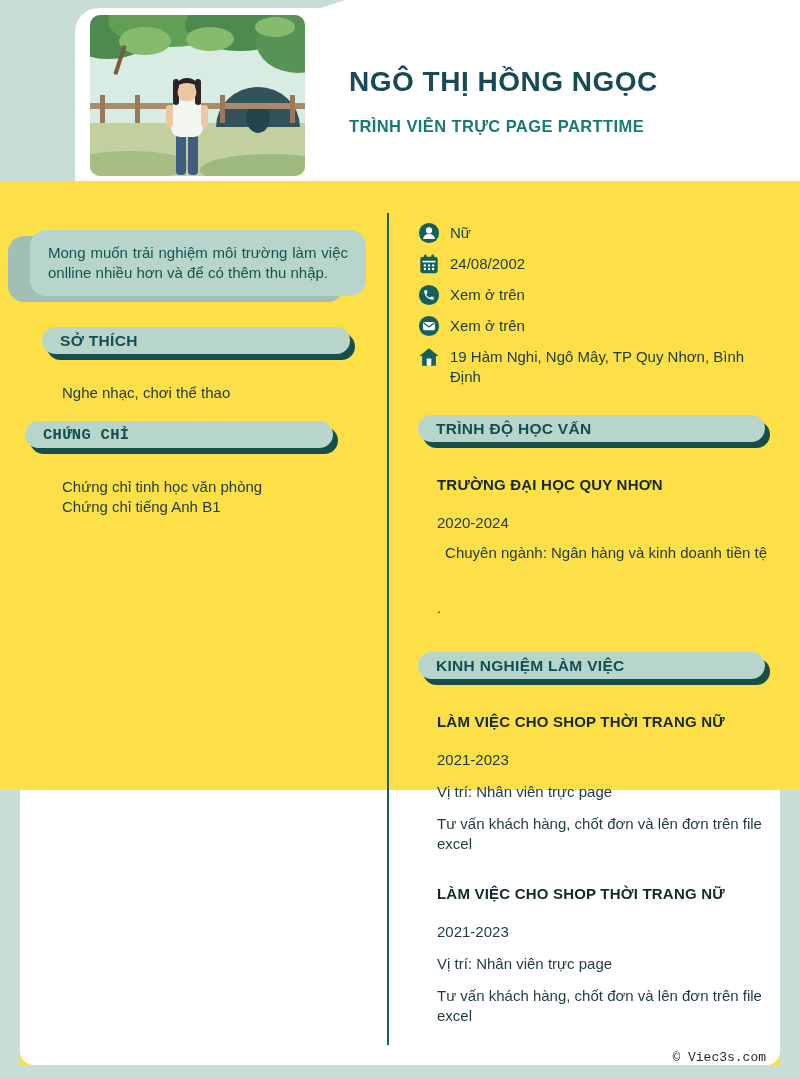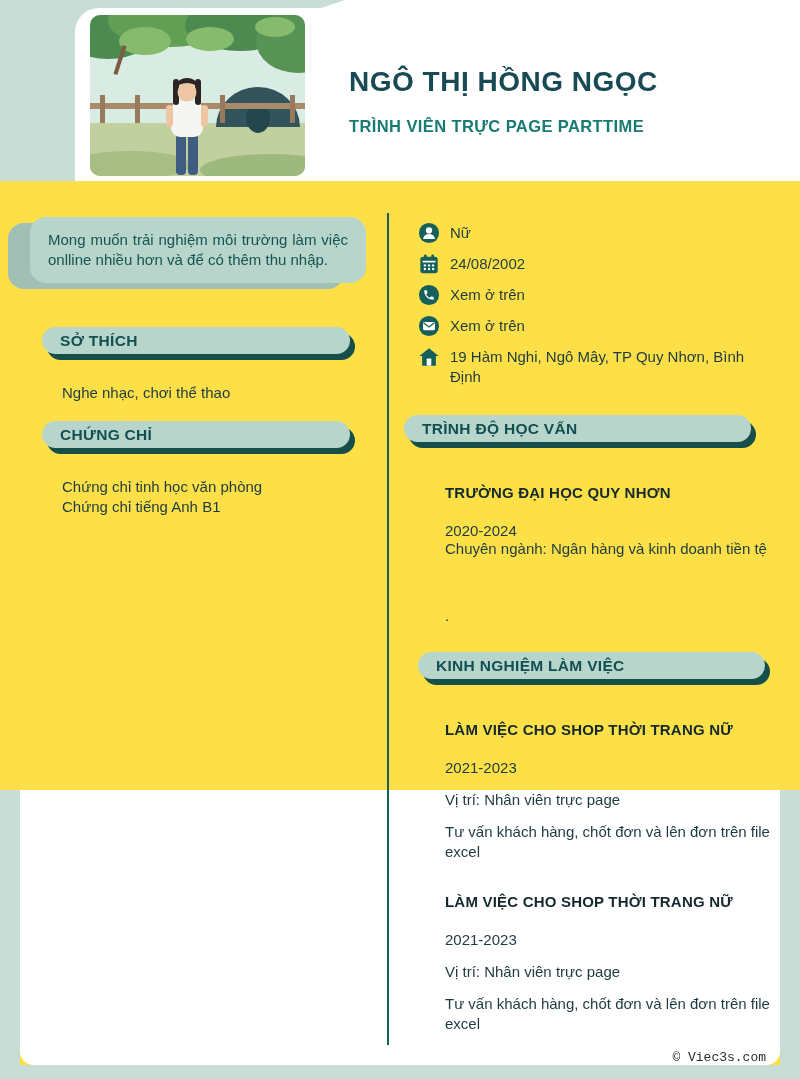--- a/index.html
+++ b/index.html
@@ -35,53 +35,53 @@
   .photo svg{display:block;}
   .name{position:absolute;left:349px;top:66px;margin:0;font-size:28px;font-weight:bold;color:var(--name);letter-spacing:.5px;}
   .subtitle{position:absolute;left:349px;top:117px;margin:0;font-size:16.5px;font-weight:bold;color:var(--subtitle);letter-spacing:.4px;}
   
   .frame-left{position:absolute;left:0;top:790px;width:20px;height:289px;background:var(--sage-band);}
   .frame-right{position:absolute;right:0;top:790px;width:20px;height:289px;background:var(--sage-band);}
   .frame-bottom{position:absolute;left:0;bottom:0;width:800px;height:14px;background:var(--sage-band);}
   .inner-white{position:absolute;left:20px;right:20px;top:790px;bottom:14px;background:#fff;border-radius:0 0 14px 14px;}
   
   .objective{
-    position:absolute;left:30px;top:202px;width:300px;
+    position:absolute;left:30px;top:215px;width:300px;
     background:var(--sage);border-radius:16px;
     padding:13px 18px;
     box-shadow:-22px 6px 0 var(--sage-back);
     font-size:15px;line-height:20px;color:#155450;font-weight:500;
     text-align:justify;
   }
   .pill{
     position:absolute;height:27px;background:var(--sage);border-radius:14px;
     box-shadow:5px 6px 0 var(--pill-shadow);
     display:flex;align-items:center;padding:0 18px;box-sizing:border-box;
     font-weight:bold;font-size:15.5px;color:var(--heading);letter-spacing:.3px;
   }
   .pill-sothich{left:42px;top:327px;width:308px;}
-  .pill-chungchi{left:42px;top:421px;width:308px;}
-  .pill-edu{left:404px;top:415px;width:347px;}
+  .pill-chungchi{left:25px;top:421px;width:308px;font-family:Liberation Mono, monospace;}
+  .pill-edu{left:418px;top:415px;width:347px;}
   .pill-exp{left:418px;top:652px;width:347px;}
   .txt{position:absolute;font-size:15px;line-height:20px;color:var(--body);margin:4px;}
   .interests{left:58px;top:379px;width:300px;}
   .certs{left:58px;top:473px;width:310px;}
   
   .divider{position:absolute;left:387px;top:213px;width:2px;height:832px;background:var(--teal-dark);}
   
   .contact{position:absolute;left:418px;top:222px;width:350px;}
   .contact-row{display:flex;align-items:flex-start;margin-bottom:9px;}
   .cicon{width:22px;height:22px;flex:0 0 22px;margin-right:10px;}
   .contact-row .ctext{font-size:15px;line-height:20px;color:var(--body);padding-top:1px;}
   
-  .entry-title{position:absolute;left:433px;font-size:15px;font-weight:bold;color:var(--entry);letter-spacing:.2px;margin:12px;}
-  .entry-text{position:absolute;left:433px;font-size:15px;line-height:20px;color:var(--body);margin:12px;width:330px;}
+  .entry-title{position:absolute;left:433px;font-size:15px;font-weight:bold;color:var(--entry);letter-spacing:.2px;margin:4px;}
+  .entry-text{position:absolute;left:433px;font-size:15px;line-height:20px;color:var(--body);margin:4px;width:330px;}
   .school{top:472px;}
   .edu-years{top:509px;}
-  .edu-major{top:527px;}
+  .edu-major{top:539px;text-align:right;}
   .edu-note{top:594px;}
   .job1-title{top:709px;}
   .job1-years{top:746px;}
   .job1-pos{top:778px;}
   .job1-desc{top:810px;}
   .job2-title{top:881px;}
   .job2-years{top:918px;}
   .job2-pos{top:950px;}
   .job2-desc{top:982px;}
   

